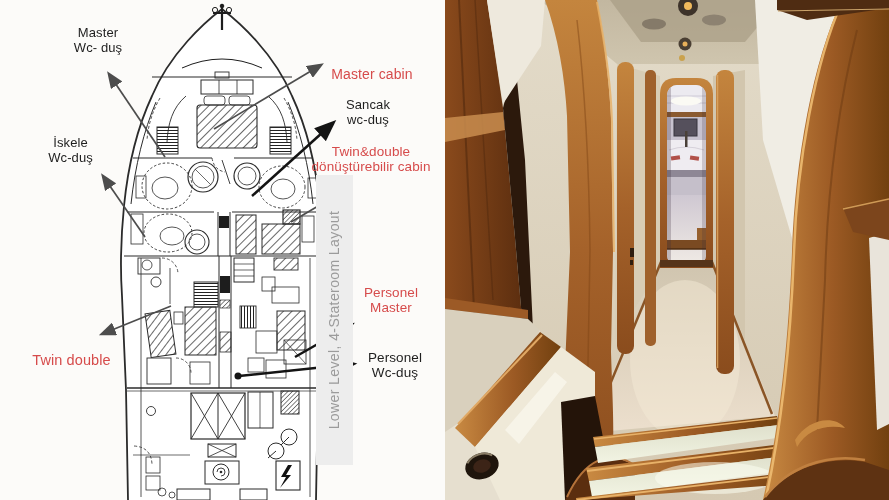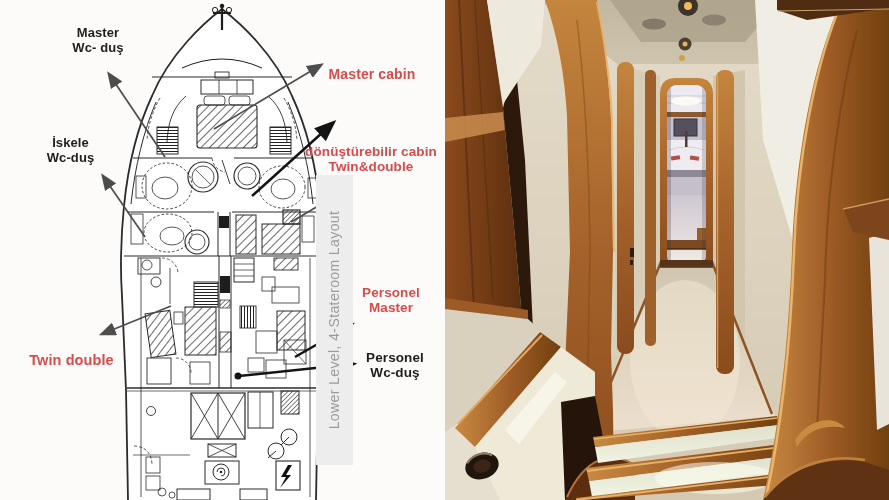--- a/index.html
+++ b/index.html
@@ -9,21 +9,21 @@
     background:#fff;
   }
   .stage{position:absolute;inset:0;display:flex;}
   .plan-panel{position:relative;width:445px;height:500px;background:#fcfbf9;flex:none;}
   .photo-panel{position:relative;width:444px;height:500px;flex:none;overflow:hidden;}
   .plan-svg,.photo-svg{position:absolute;left:0;top:0;}
   .lbl{
     position:absolute;text-align:center;line-height:1.14;
     font-size:13px;letter-spacing:.1px;white-space:nowrap;
   }
-  .lbl div{white-space:nowrap;font-weight:bold;}
+  .lbl div{white-space:nowrap;}
   .lbl-red{color:var(--label-red,#d64b4b);}
   .lbl-blk{color:var(--label-black,#1e1e1e);}
   .wm-band{
     position:absolute;left:316px;top:175px;width:37px;height:290px;
     background:var(--watermark-band,#ededed);
     display:flex;align-items:center;justify-content:center;
   }
   .wm-band span{
     transform:rotate(-90deg);white-space:nowrap;
     color:var(--watermark-gray,#9b9b9b);
@@ -218,27 +218,31 @@
       <span>Lower Level, 4-Stateroom Layout</span>
     </div>
 
     <div class="lbl lbl-blk" style="left:58px;top:26px;width:80px;">
       <div>Master</div>
       <div>Wc- duş</div>
     </div>
     <div class="lbl lbl-red" style="left:322px;top:44px;width:100px;font-size:14px;margin-top:23px;">
       <div>Master cabin</div>
     </div>
+    <div class="lbl lbl-blk" style="left:330px;top:98px;width:76px;">
+      <div>Sancak</div>
+      <div>wc-duş</div>
+    </div>
     <div class="lbl lbl-blk" style="left:33px;top:136px;width:75px;">
       <div>İskele</div>
       <div>Wc-duş</div>
     </div>
     <div class="lbl lbl-red" style="left:300px;top:144px;width:142px;font-size:13.5px;">
+      <div>Twin&amp;double</div>
       <div>dönüştürebilir cabin</div>
-      <div>Twin&amp;double</div>
     </div>
     <div class="lbl lbl-red" style="left:24px;top:352px;width:95px;font-size:14.5px;">
       <div>Twin double</div>
     </div>
     <div class="lbl lbl-red" style="left:352px;top:285px;width:78px;font-size:13.5px;">
       <div>Personel</div>
       <div>Master</div>
     </div>
     <div class="lbl lbl-blk" style="left:355px;top:350px;width:80px;font-size:13.5px;">
       <div>Personel</div>

